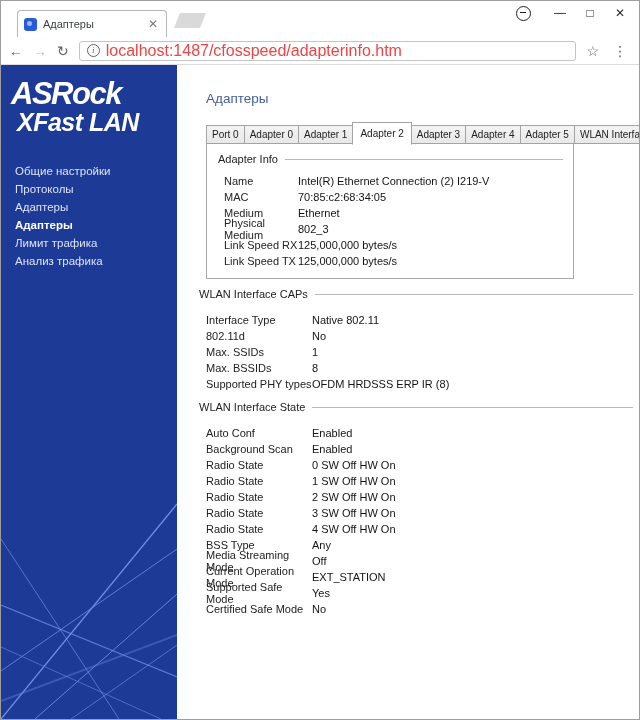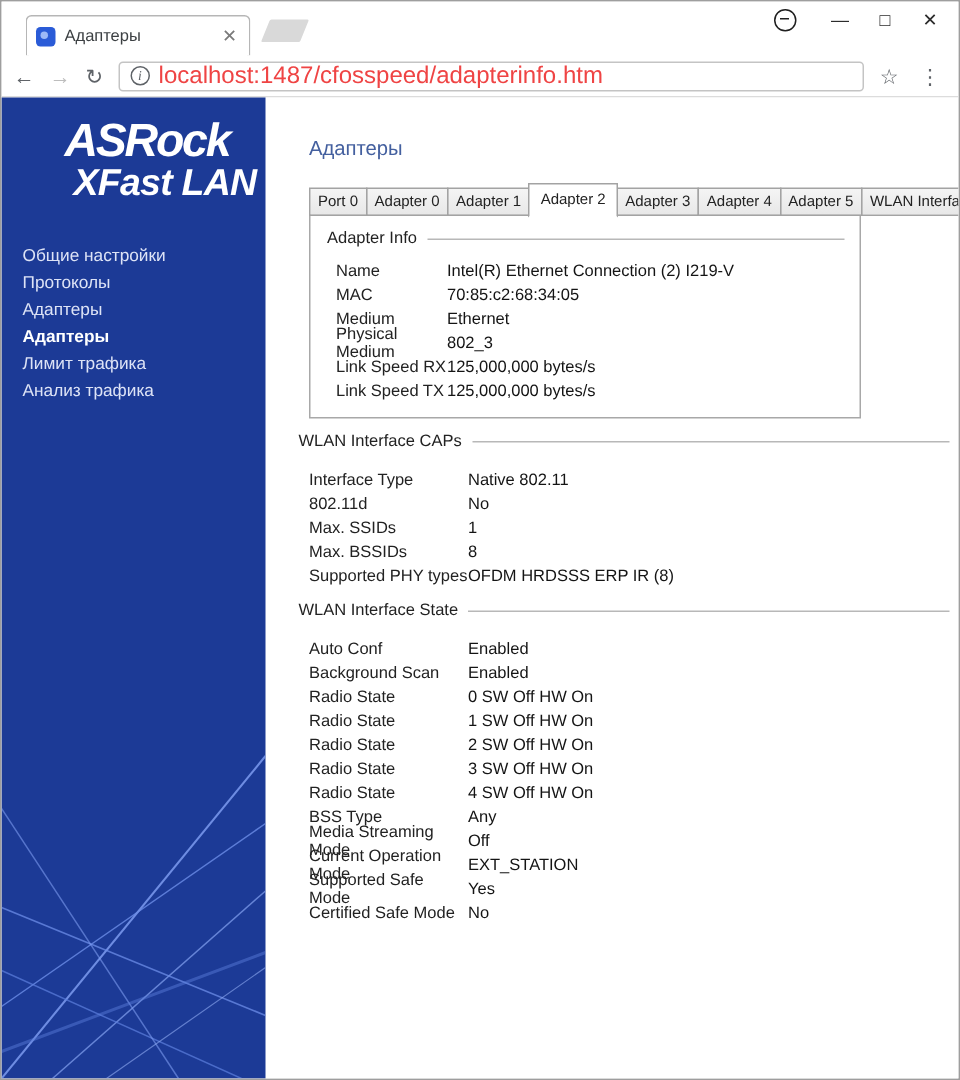--- a/index.html
+++ b/index.html
@@ -43,21 +43,21 @@
   .url-input { flex:1; border:none; outline:none; font-size:16px; color:#ef4444;
     font-family:"Liberation Sans", sans-serif; background:transparent; }
   .star-ic { font-size:14px; color:#5f6368; cursor:pointer; }
   .menu-ic { font-size:14px; color:#5f6368; cursor:pointer; padding:0 4px; }
 
   
   .content { flex:1; display:flex; min-height:0; }
 
   .sidebar { width:176px; flex:none; background:#1c3a96; position:relative;
     overflow:hidden; color:#fff; }
-  .logo { padding:13px 6px 0 10px; line-height:1.02;margin-left:32px; }
+  .logo { padding:13px 6px 0 10px; line-height:1.02; }
   .logo-asrock { font-style:italic; font-weight:bold; font-size:31px;
     letter-spacing:-1.5px; color:#fff; }
   .logo-xfast { font-style:italic; font-weight:bold; font-size:25px;
     letter-spacing:-0.5px; color:#fff; margin-left:6px; }
   .nav { margin-top:27px; position:relative; z-index:2; }
   .nav-item { padding:3px 4px 3px 14px; font-size:11.5px; color:#dde3f6; cursor:pointer; }
   .nav-item.active { color:#ffffff; font-weight:bold; }
   .deco { position:absolute; left:0; bottom:0; width:176px; height:310px; z-index:1; }
 
   .main { flex:1; background:#fff; padding:26px 0 0 22px; overflow:hidden;

